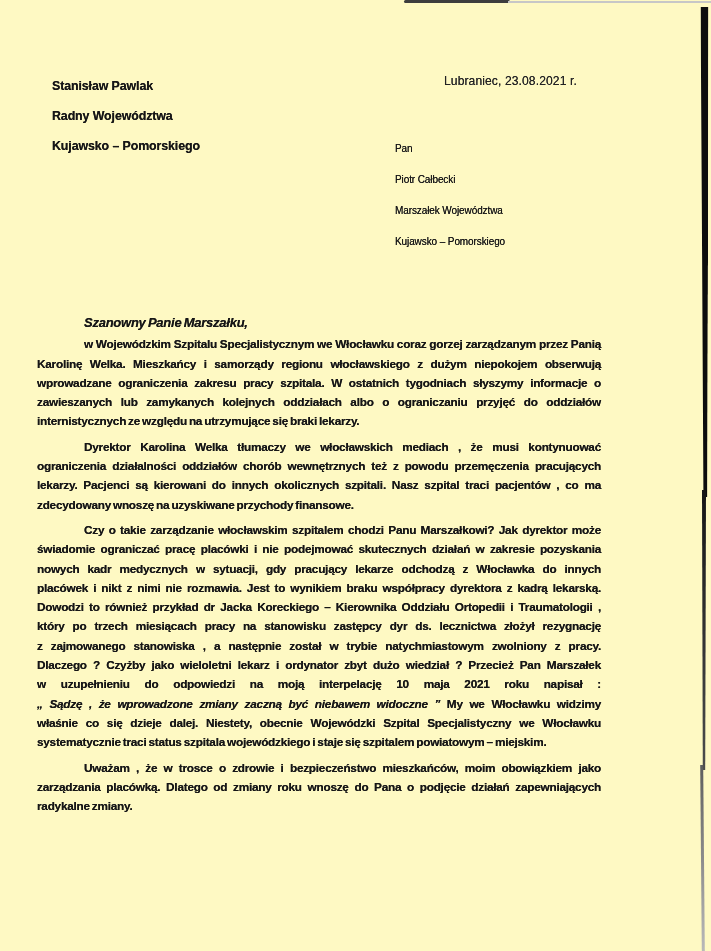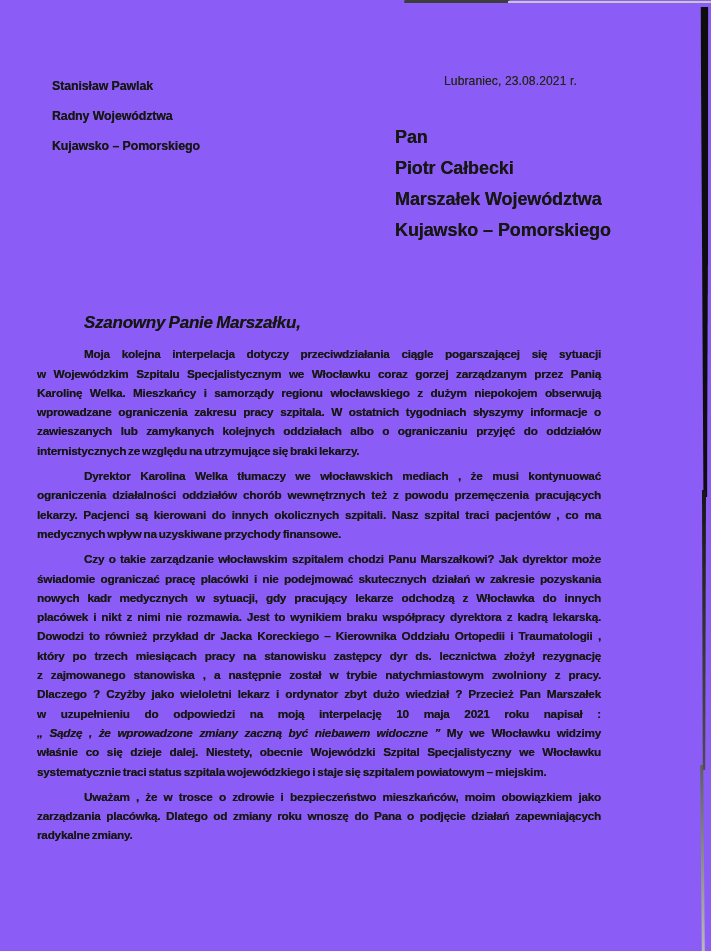--- a/index.html
+++ b/index.html
@@ -1,19 +1,19 @@
 <!DOCTYPE html>
 <html><head>
 <meta charset="utf-8">
 <style>
   html,body{margin:0;padding:0;background:#e8e8e8;}
   .page{
     position:relative;
     width:711px;height:951px;
-    background:#8b5cf6;
+    background:#fef9c3;
     overflow:hidden;
     font-family:"Liberation Sans","DejaVu Sans",sans-serif;
     color:#161616;
   }
   
   .top-edge-a{position:absolute;left:404px;top:0;width:106px;height:3px;background:#3d3d3d;border-radius:2px;}
   .top-edge-b{position:absolute;left:508px;top:1px;width:203px;height:2px;background:#c7c7c7;}
   .right-edge-a{
     position:absolute;left:699px;top:7px;width:9px;height:490px;
     background:#0d0d0d;
@@ -26,30 +26,30 @@
     clip-path:polygon(0 0,100% 0,80% 100%,20% 100%);
   }
   .right-edge-c{
     position:absolute;left:701px;top:765px;width:3px;height:186px;
     background:linear-gradient(to bottom,#5e5e5e,#b9b9b9);
     transform:rotate(-0.5deg);
   }
   
   .sender{position:absolute;left:52px;top:71px;font-size:12.4px;font-weight:700;line-height:30px;letter-spacing:-0.1px;text-shadow:0 0 .5px #2a2a2a;}
   .dateline{position:absolute;left:444px;top:74px;font-size:12.1px;font-weight:400;letter-spacing:0.1px;color:#222;text-shadow:0 0 .4px #444;text-align:center;}
-  .recipient{position:absolute;left:395px;top:122px;font-size:18px;font-weight:700;line-height:31px;letter-spacing:-0.1px;text-shadow:0 0 .5px #2a2a2a;}
+  .recipient{position:absolute;left:395px;top:133px;font-size:10px;font-weight:400;line-height:31px;letter-spacing:-0.1px;text-shadow:0 0 .5px #2a2a2a;}
   
   .body{
     position:absolute;left:37px;top:313px;width:564px;
     font-size:11.8px;font-weight:700;
     letter-spacing:-0.25px;word-spacing:-1px;
     line-height:19.3px;
     text-shadow:0 0 .5px #2f2f2f;
   }
-  .salutation{font-style:italic;margin-left:47px;margin-bottom:13px;font-size:17px;}
+  .salutation{font-style:italic;margin-left:47px;margin-bottom:3px;font-size:13px;}
   .para{margin:0 0 6px 0;}
   .para .line{text-align:justify;text-align-last:justify;white-space:normal;}
   .para .line.last{text-align-last:left;}
   .para .line:first-child{text-indent:47px;}
   .quote-italic{font-style:italic;}
 </style>
 </head>
 <body>
 
 <div class="page">
@@ -72,32 +72,31 @@
     <div>Pan</div>
     <div>Piotr Całbecki</div>
     <div>Marszałek Województwa</div>
     <div>Kujawsko – Pomorskiego</div>
   </div>
 
   <div class="body">
     <div class="salutation">Szanowny Panie Marszałku,</div>
     <div id="paras">
         <div class="para">
-          <div class="line">Moja kolejna interpelacja dotyczy przeciwdziałania ciągle pogarszającej się sytuacji</div>
           <div class="line">w Wojewódzkim Szpitalu Specjalistycznym we Włocławku coraz gorzej zarządzanym przez Panią</div>
           <div class="line">Karolinę Welka. Mieszkańcy i samorządy regionu włocławskiego z dużym niepokojem obserwują</div>
           <div class="line">wprowadzane ograniczenia zakresu pracy szpitala. W ostatnich tygodniach słyszymy informacje o</div>
           <div class="line">zawieszanych lub zamykanych kolejnych oddziałach albo o ograniczaniu przyjęć do oddziałów</div>
           <div class="line last">internistycznych ze względu na utrzymujące się braki lekarzy.</div>
         </div>
         <div class="para">
           <div class="line">Dyrektor Karolina Welka tłumaczy we włocławskich mediach , że musi kontynuować</div>
           <div class="line">ograniczenia działalności oddziałów chorób wewnętrznych też z powodu przemęczenia pracujących</div>
           <div class="line">lekarzy. Pacjenci są kierowani do innych okolicznych szpitali. Nasz szpital traci pacjentów , co ma</div>
-          <div class="line last">medycznych wpływ na uzyskiwane przychody finansowe.</div>
+          <div class="line last">zdecydowany wnoszę na uzyskiwane przychody finansowe.</div>
         </div>
         <div class="para">
           <div class="line">Czy o takie zarządzanie włocławskim szpitalem chodzi Panu Marszałkowi? Jak dyrektor może</div>
           <div class="line">świadomie ograniczać pracę placówki i nie podejmować skutecznych działań w zakresie pozyskania</div>
           <div class="line">nowych kadr medycznych w sytuacji, gdy pracujący lekarze odchodzą z Włocławka do innych</div>
           <div class="line">placówek i nikt z nimi nie rozmawia. Jest to wynikiem braku współpracy dyrektora z kadrą lekarską.</div>
           <div class="line">Dowodzi to również przykład dr Jacka Koreckiego – Kierownika Oddziału Ortopedii i Traumatologii ,</div>
           <div class="line">który po trzech miesiącach pracy na stanowisku zastępcy dyr ds. lecznictwa złożył rezygnację</div>
           <div class="line">z zajmowanego stanowiska , a następnie został w trybie natychmiastowym zwolniony z pracy.</div>
           <div class="line">Dlaczego ? Czyżby jako wieloletni lekarz i ordynator zbyt dużo wiedział ? Przecież Pan Marszałek</div>

